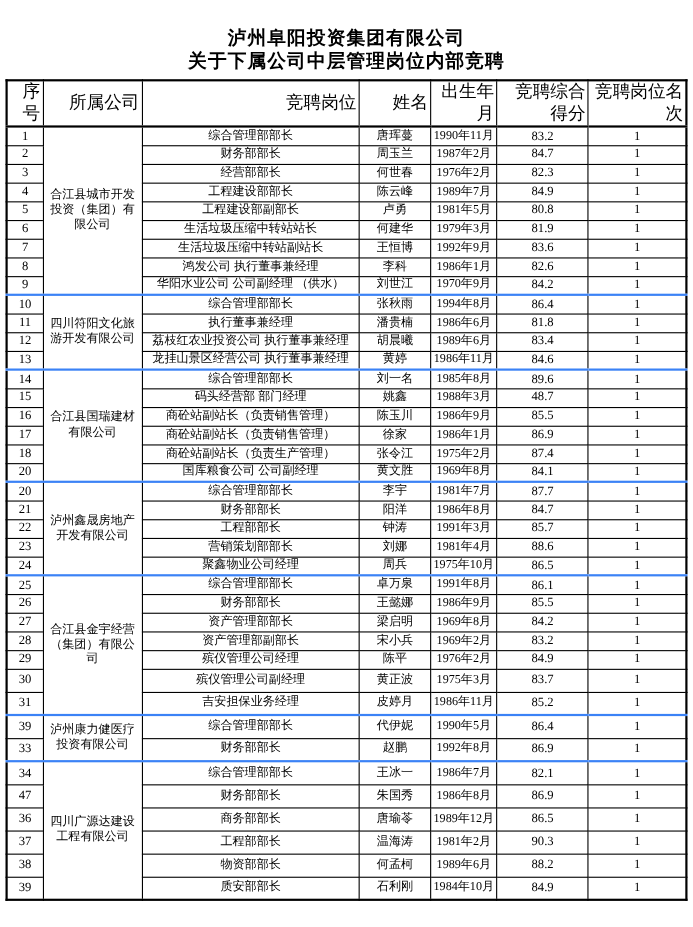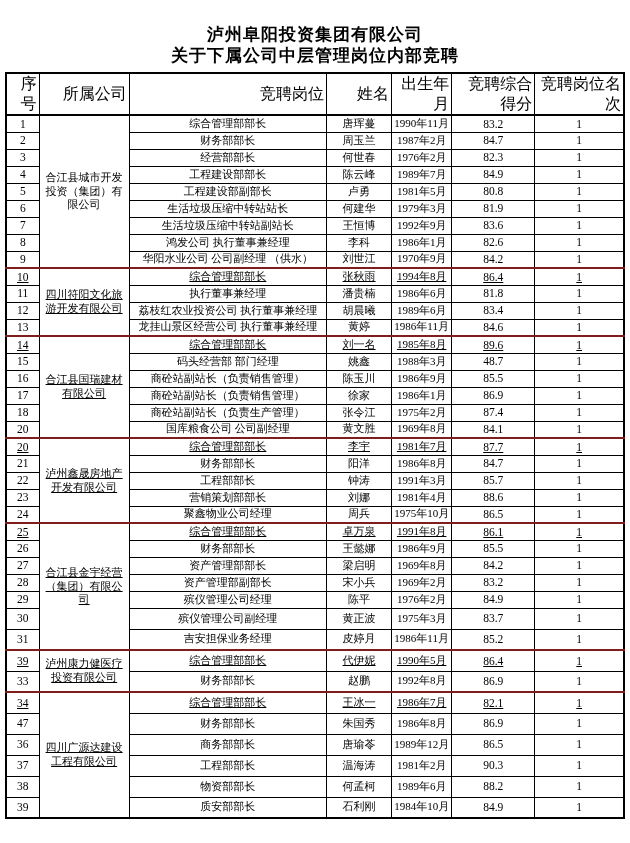--- a/index.html
+++ b/index.html
@@ -23,21 +23,21 @@
     text-align:center;vertical-align:middle;
     padding:0 2px;overflow:hidden;
     font-weight:normal;
     line-height:1.25;
   }
   table.roster{border:2px solid #000;}
   table.roster thead th{height:26px;font-size:16px;text-align:right;}
   table.roster thead th{border-bottom:2px solid #000;}
   table.roster tbody tr{height:17px;}
   table.roster tbody tr:nth-child(n+30){height:21px;}
-  table.roster tbody tr.group-start td{border-top:2px solid #7f1d1d;text-decoration:underline;}
+  table.roster tbody tr.group-start td{border-top:2px solid #3b82f6;}
   td.company-cell{line-height:1.35;}
   td.score-cell, td.rank-cell, td.serial-cell{font-size:11.5px;}
 </style>
 </head>
 <body>
 
 <div class="page">
   <div class="title-block">
     <div class="title-line">泸州阜阳投资集团有限公司</div>
     <div class="title-line">关于下属公司中层管理岗位内部竞聘</div>

